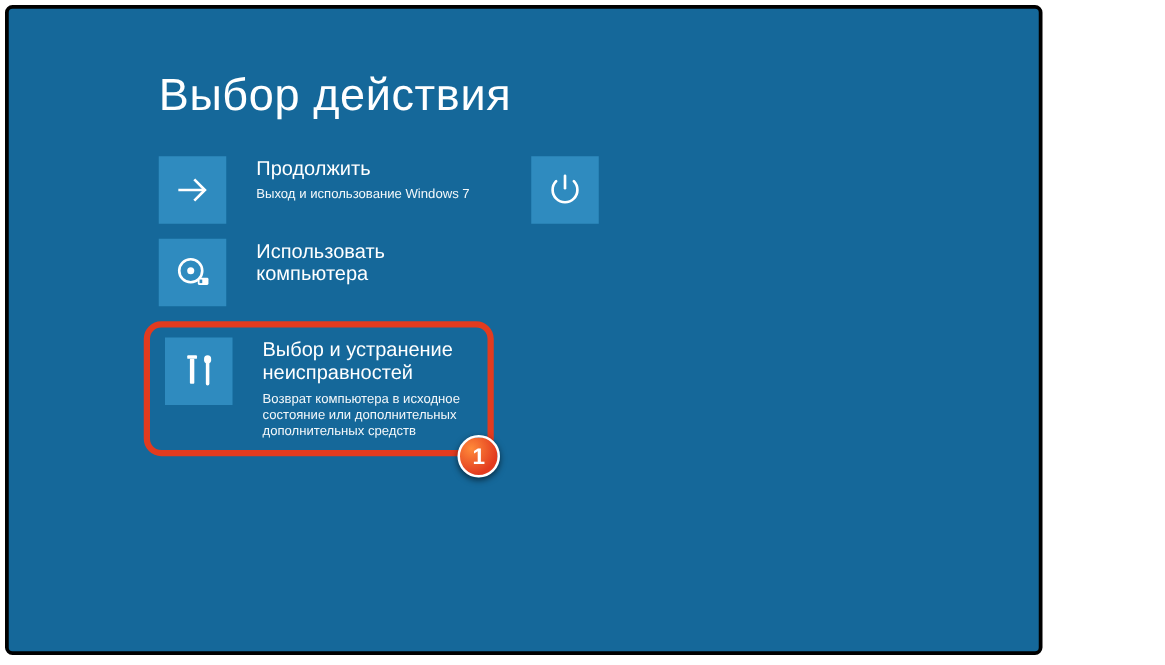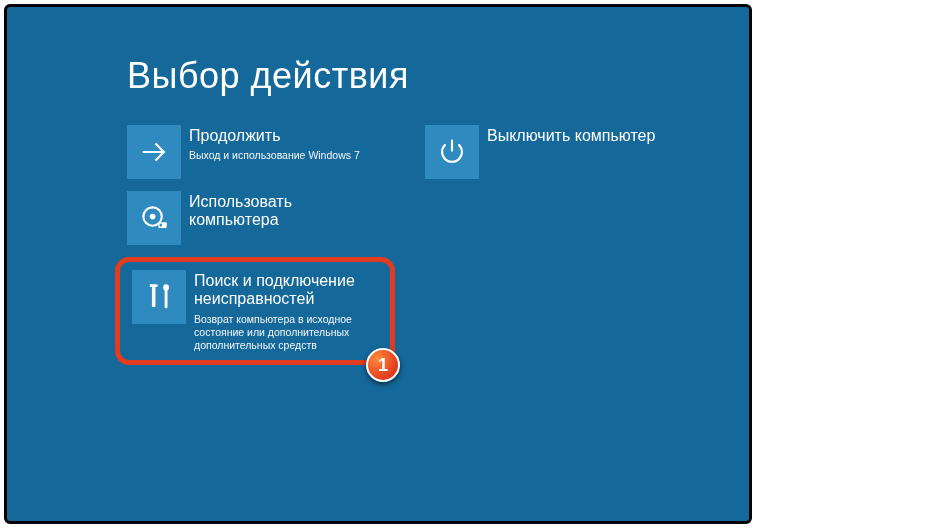--- a/index.html
+++ b/index.html
@@ -6,21 +6,21 @@
   html, body { width: 932px; height: 532px; }
   body {
     background: #fff;
     font-family: "Segoe UI Light", "Segoe UI", Arial, sans-serif;
     color: #fff;
     position: relative;
   }
   .outer {
     position: absolute;
     top: 4px; left: 4px;
-    width: 748px; height: 520px;
+    width: 830px; height: 520px;
     border: 3px solid #000;
     border-radius: 6px;
     background: #15689a;
     overflow: hidden;
   }
   .canvas {
     position: relative;
     width: 100%; height: 100%;
     padding: 48px 0 0 120px;
   }
@@ -32,21 +32,21 @@
   }
   .tiles {
     display: flex;
     gap: 30px;
   }
   .col { display: flex; flex-direction: column; gap: 12px; }
   .tile {
     display: flex;
     align-items: flex-start;
     width: 256px;
-    gap: 8px;
+    gap: 24px;
     cursor: pointer;
   }
   .tile-icon {
     flex: 0 0 54px;
     width: 54px; height: 54px;
     background: #2f8bbf;
     display: flex;
     align-items: center;
     justify-content: center;
   }
@@ -136,41 +136,38 @@
         <div class="highlight-wrap">
           <div class="tile">
             <div class="tile-icon">
               <svg viewBox="0 0 48 48" fill="#fff">
                 <rect x="14" y="10" width="5" height="28" rx="1"></rect>
                 <rect x="11" y="6" width="11" height="4" rx="1"></rect>
                 <path d="M30 10 a4 4 0 0 1 8 0 v2 a4 4 0 0 1 -2 3 v23 a2 2 0 0 1 -4 0 v-23 a4 4 0 0 1 -2 -3 z"></path>
               </svg>
             </div>
             <div class="tile-text">
-              <div class="tile-title">Поиск и подключение неисправностей</div>
+              <div class="tile-title">Выбор и устранение неисправностей</div>
               <div class="tile-desc">Возврат компьютера в исходное состояние или дополнительных дополнительных средств</div>
             </div>
           </div>
           <div class="callout-badge">
             <span>1</span>
           </div>
         </div>
 
       </div>
 
       <div class="col">
 
         <div class="tile">
           <div class="tile-icon">
             <svg viewBox="0 0 48 48" fill="none" stroke="#fff" stroke-width="3" stroke-linecap="round">
               <path d="M24 8 v14"></path>
               <path d="M14 14 a14 14 0 1 0 20 0"></path>
             </svg>
           </div>
-          <div class="tile-text">
-            <div class="tile-title">Выключить компьютер</div>
-          </div>
         </div>
 
       </div>
     </div>
   </div>
 </div>
 
 </body></html>

